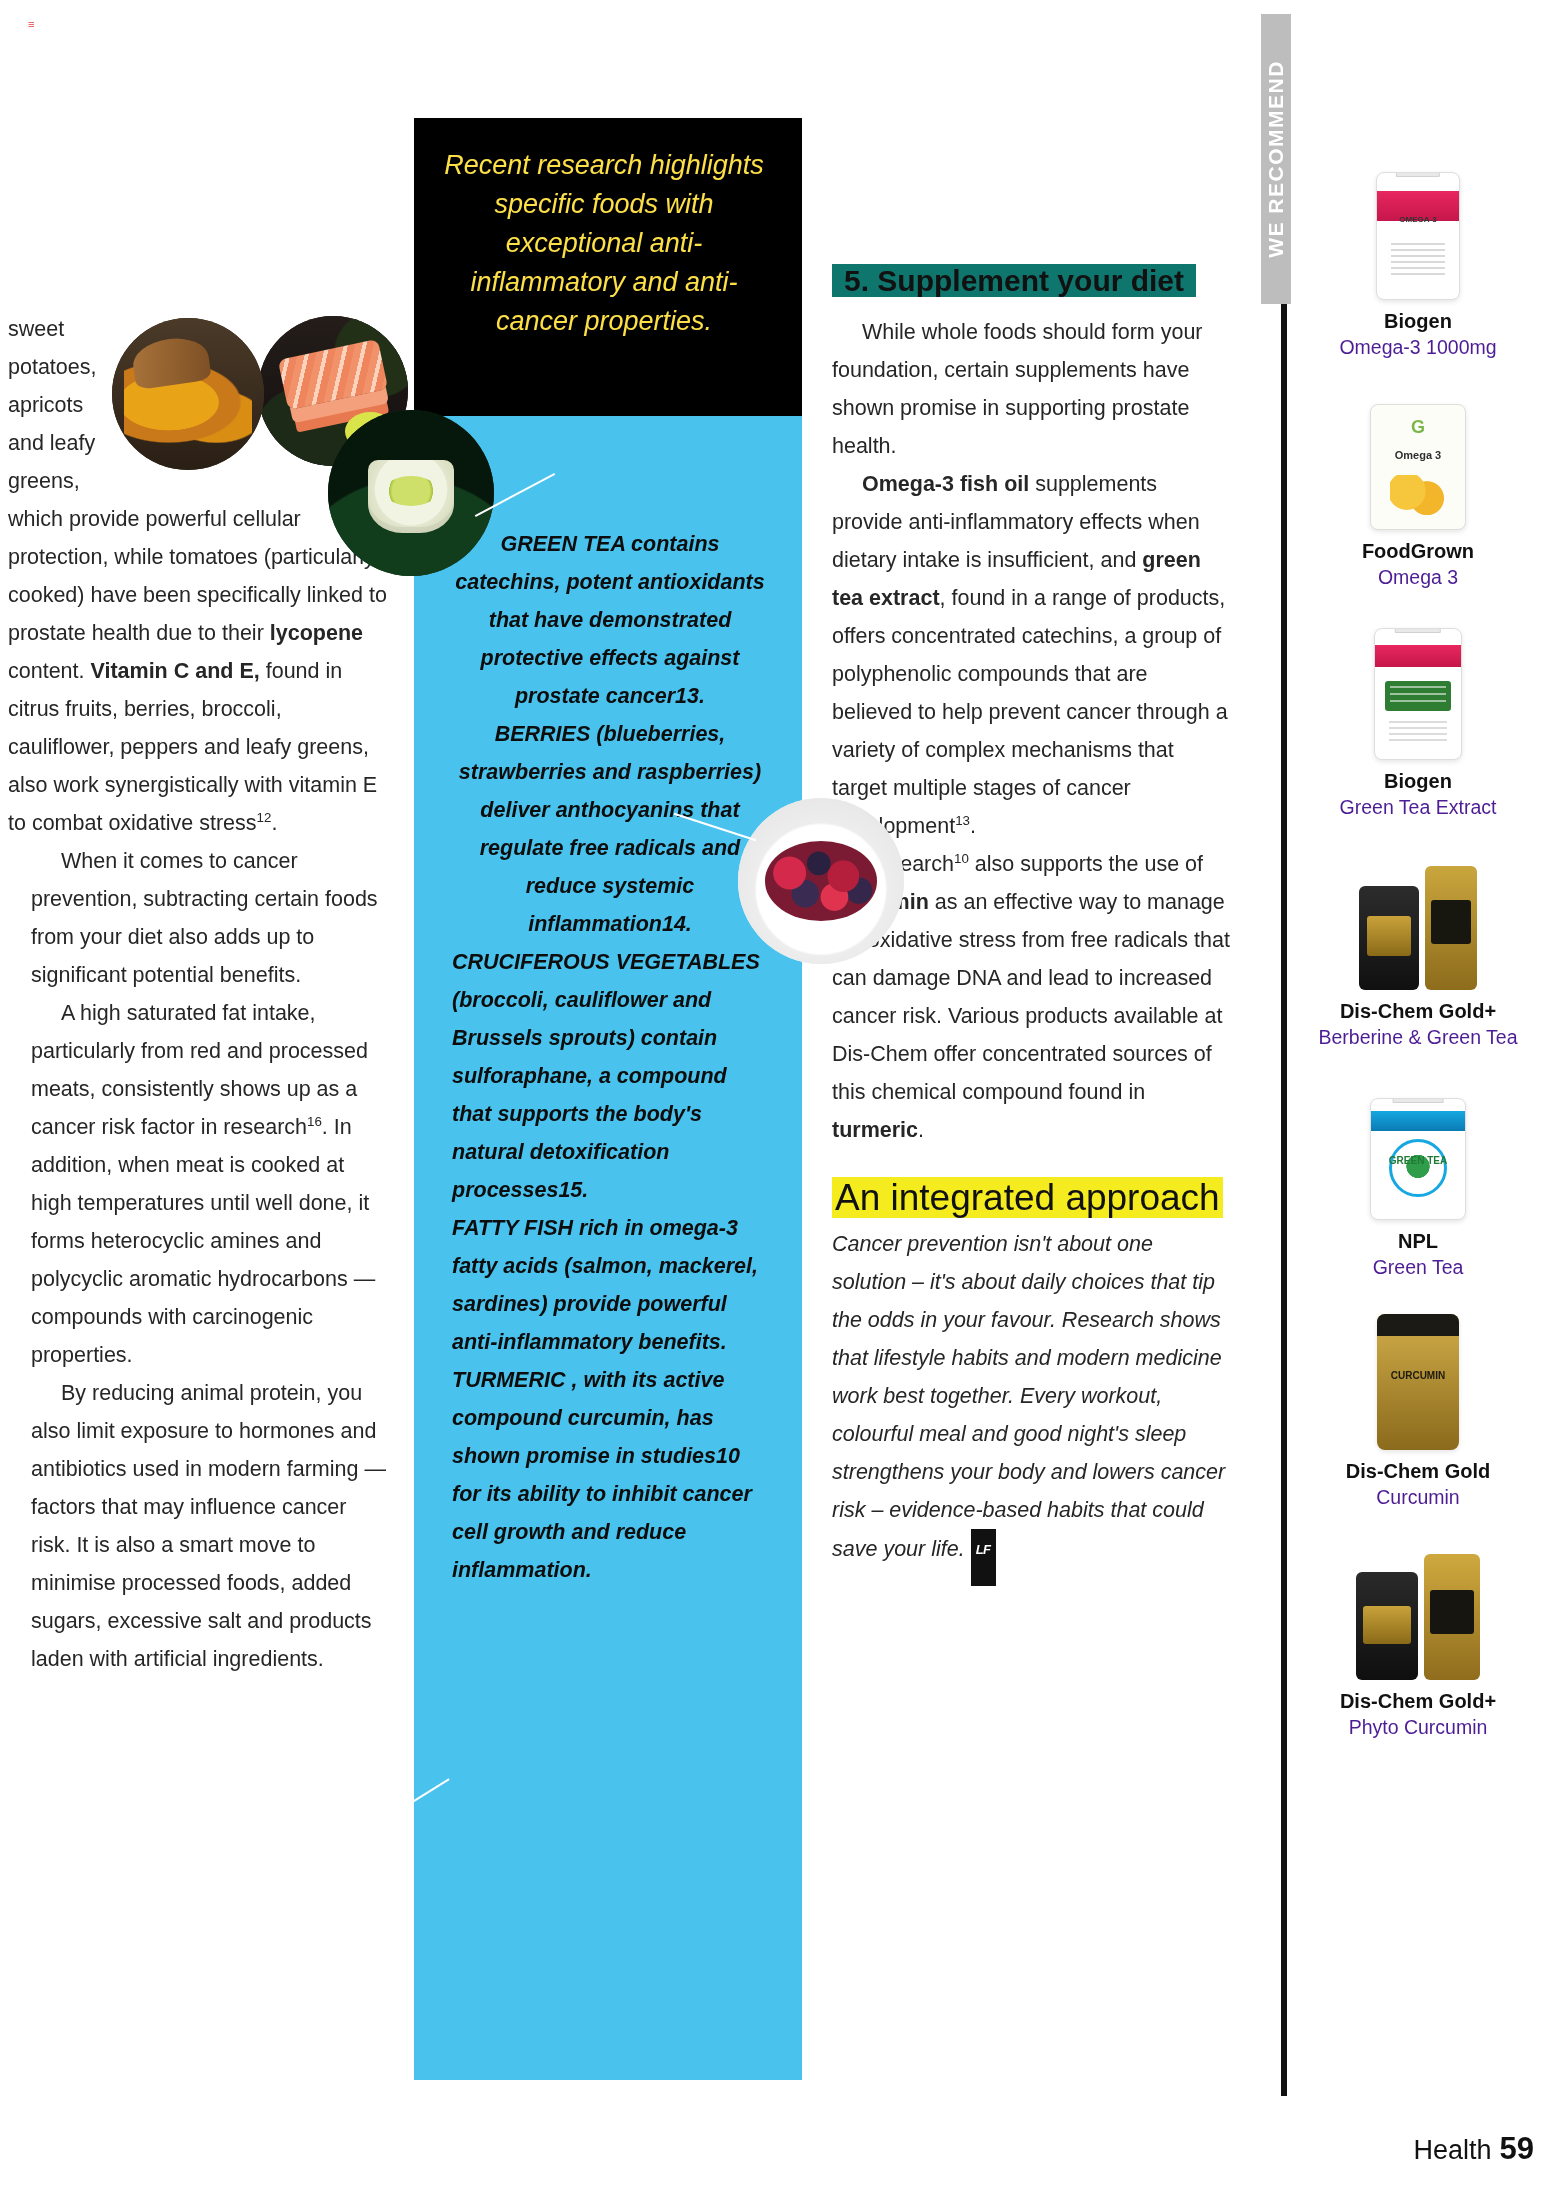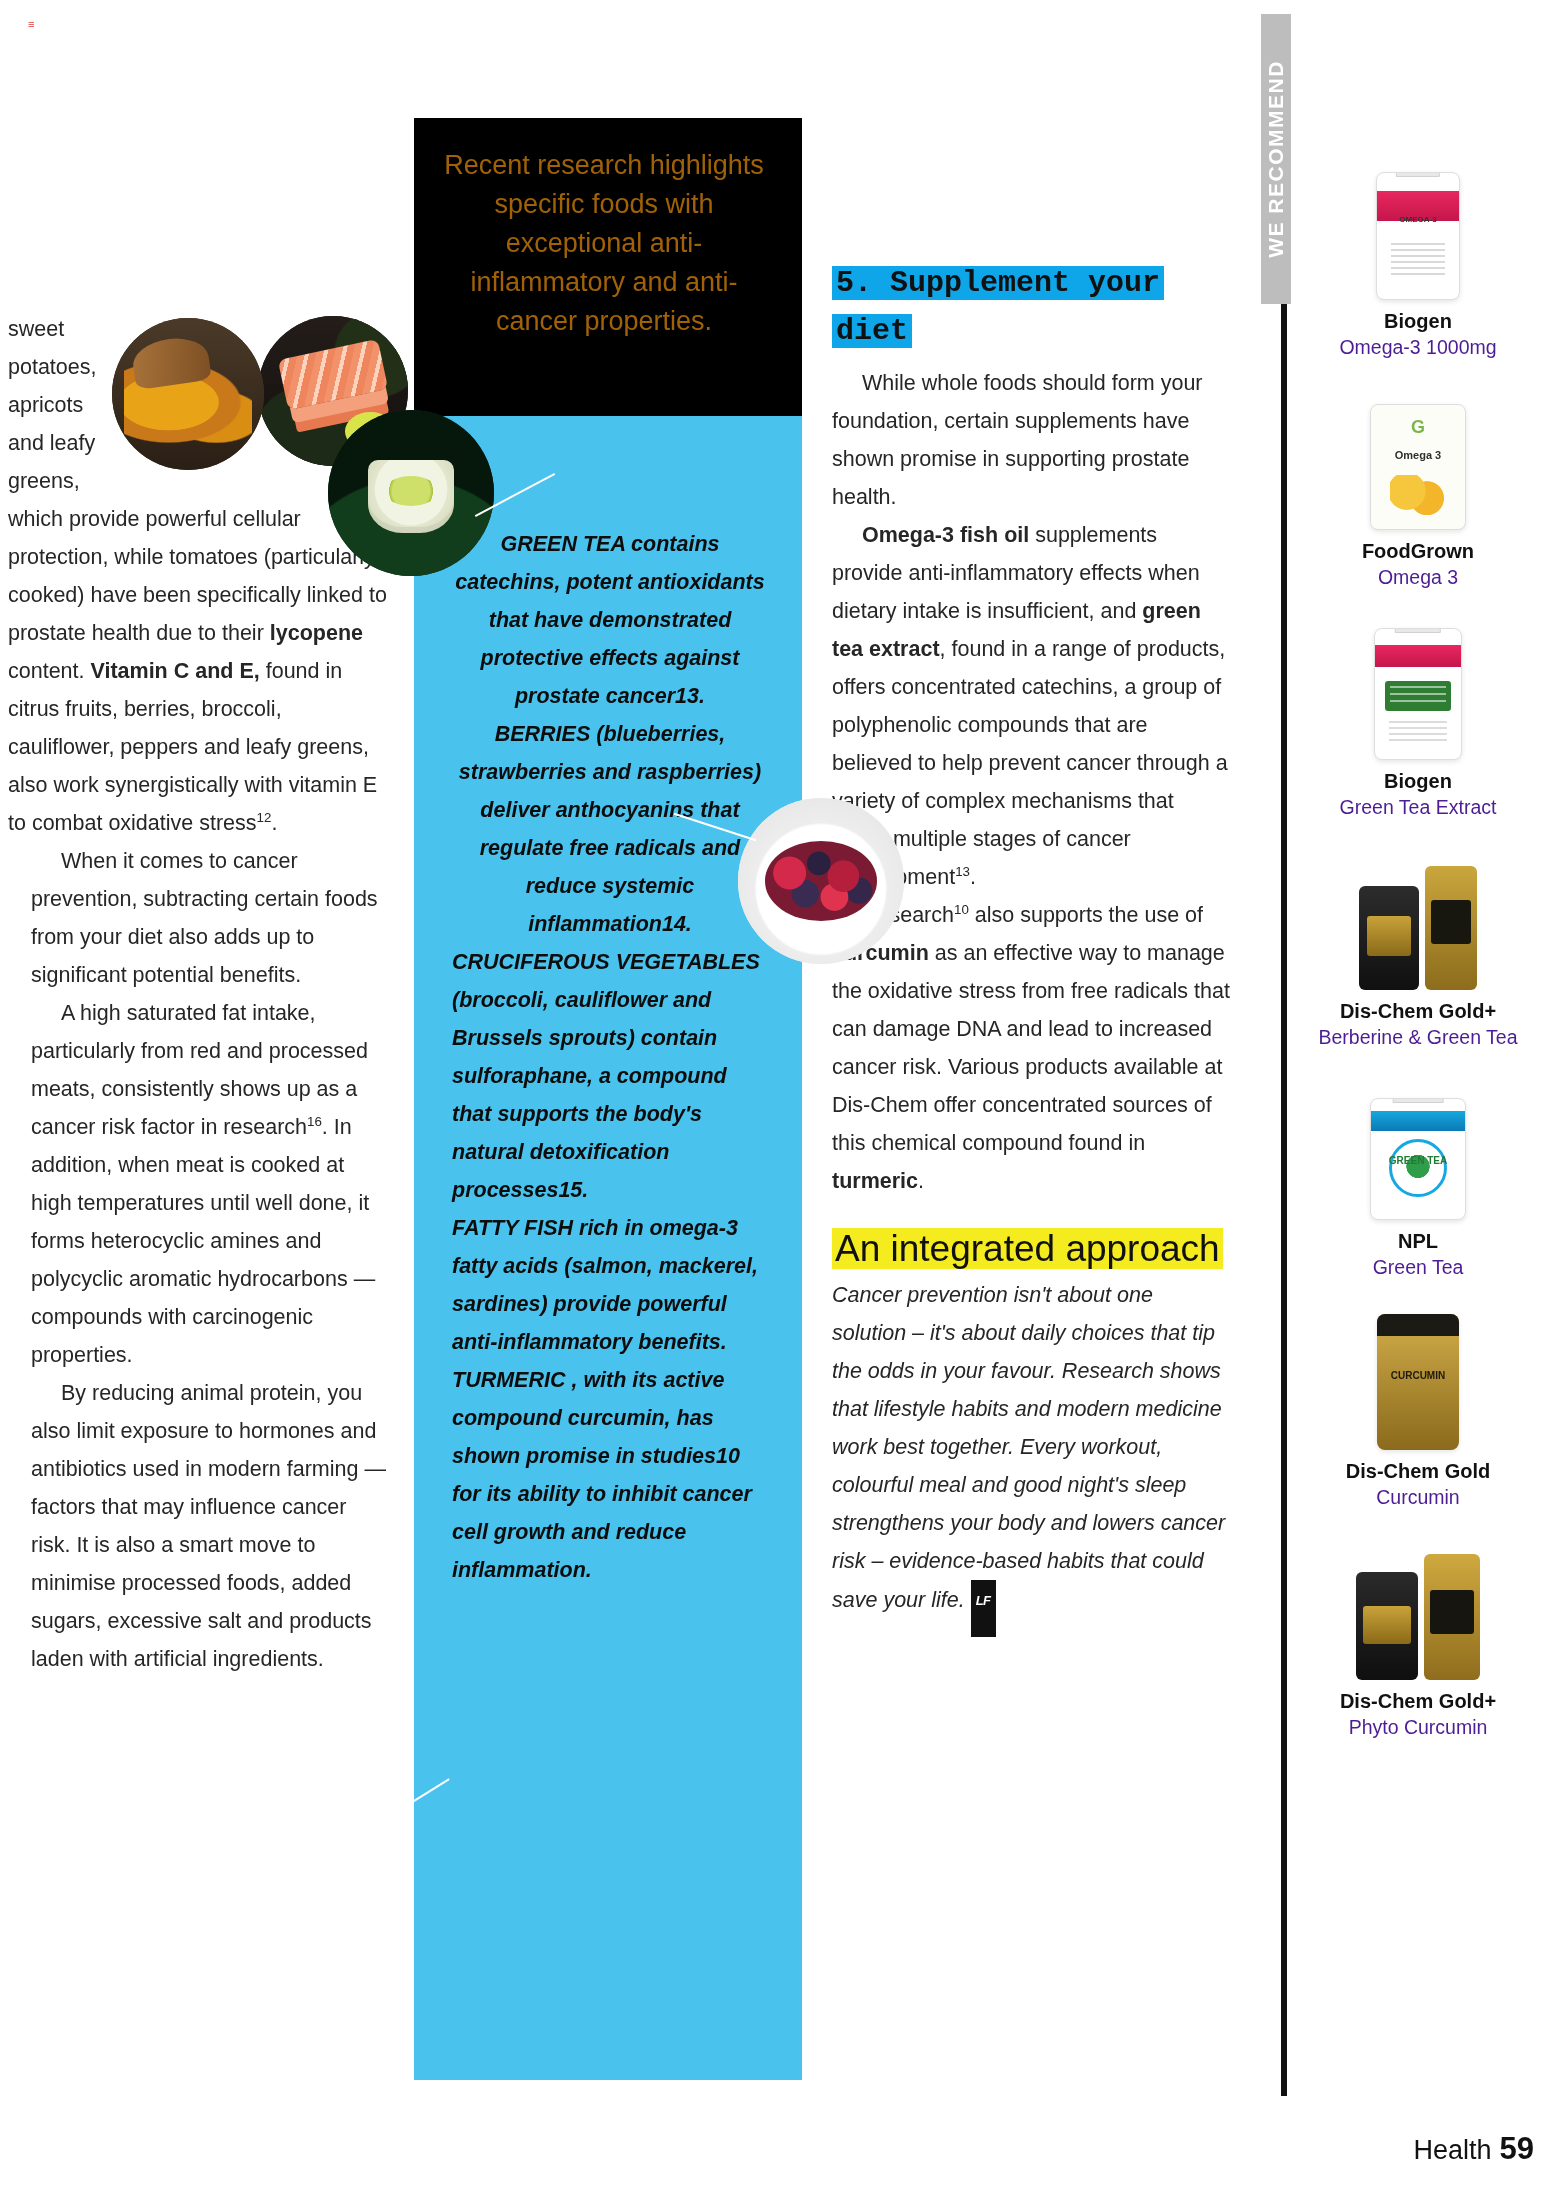--- a/index.html
+++ b/index.html
@@ -123,22 +123,23 @@
     height: 1962px;
     background: #49c3ee;
   }
   .black-box {
     position: absolute;
     left: 414px;
     top: 118px;
     width: 388px;
     height: 298px;
     background: #000000;
-    color: #a16207;
+    color: #fde047;
     padding: 28px 34px 0 26px;
+    font-style: italic;
   }
   .black-box .bb-text {
     font-size: 27px;
     line-height: 39px;
     text-align: center;
     font-weight: 500;
   }
   .blue-text {
     position: absolute;
     left: 452px;
@@ -257,25 +258,24 @@
 
   .hl-title {
     font-size: 30px;
     line-height: 45px;
     font-weight: bold;
     color: #111;
     margin: 0 0 10px 0;
     display: block;
   }
   .hl-title span {
-    background: #0ea5e9;
+    background: #0f766e;
     box-decoration-break: clone;
     -webkit-box-decoration-break: clone;
-    padding: 0 4px;
-    font-family: Liberation Mono, monospace;
+    padding: 0 12px;
   }
 
   .integrated-head {
     display: block;
     font-size: 37px;
     line-height: 46px;
     font-weight: normal;
     color: #111;
     margin: 26px 0 4px 0;
   }

